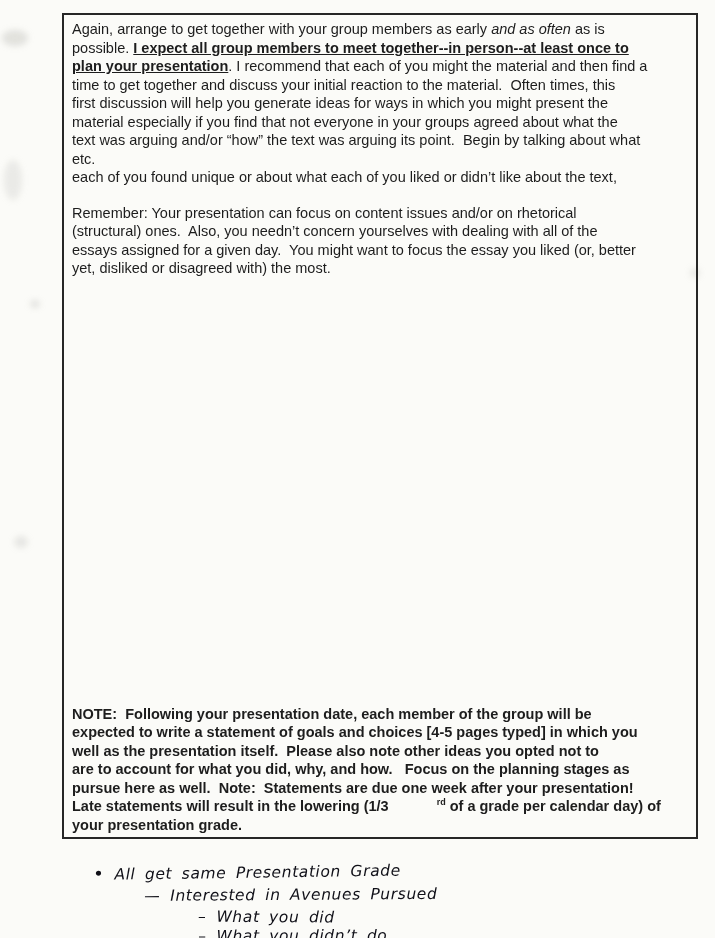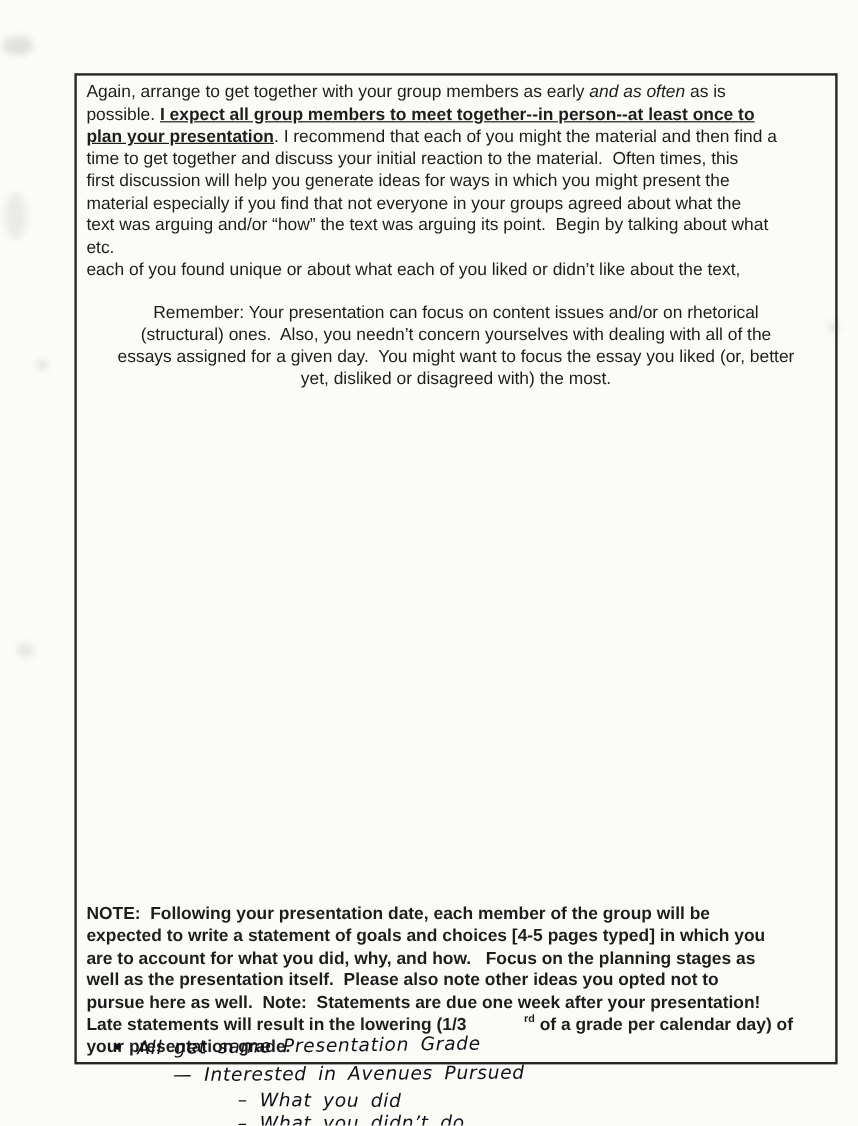--- a/index.html
+++ b/index.html
@@ -21,25 +21,24 @@
 
   .doc-box{
     position:absolute;
     left:62px;top:13px;
     width:636px;height:826px;
     border:2px solid #262626;
     box-sizing:border-box;
     background:transparent;
     padding:5px 8px 0 8px;
     overflow:hidden;
-    margin-top:48px;
   }
   .para{font-size:14.5px;line-height:18.5px;}
   .para-intro{margin-top:0;}
-  .para-remember{margin-top:17px;text-align:center;}
+  .para-remember{margin-top:17px;}
   .para-note{
     position:absolute;
     left:8px;right:6px;bottom:3px;
     font-weight:bold;
   }
   .tline{white-space:pre;}
   .b{font-weight:bold;text-decoration:underline;}
   .i{font-style:italic;}
   .sup{vertical-align:super;font-size:9px;line-height:0;padding-left:48px;}
   .bold{font-weight:bold;}
@@ -83,22 +82,22 @@
     </div>
   <div class="para para-remember">
       <div class="tline"><span>Remember: Your presentation can focus on content issues and/or on rhetorical</span></div>
       <div class="tline"><span>(structural) ones.  Also, you needn’t concern yourselves with dealing with all of the</span></div>
       <div class="tline"><span>essays assigned for a given day.  You might want to focus the essay you liked (or, better</span></div>
       <div class="tline"><span>yet, disliked or disagreed with) the most.</span></div>
     </div>
   <div class="para para-note bold">
       <div class="tline"><span>NOTE:  Following your presentation date, each member of the group will be</span></div>
       <div class="tline"><span>expected to write a statement of goals and choices [4-5 pages typed] in which you</span></div>
+      <div class="tline"><span>well as the presentation itself.  Please also note other ideas you opted not to</span></div>
       <div class="tline"><span>are to account for what you did, why, and how.   Focus on the planning stages as</span></div>
-      <div class="tline"><span>well as the presentation itself.  Please also note other ideas you opted not to</span></div>
       <div class="tline"><span>pursue here as well.  Note:  Statements are due one week after your presentation!</span></div>
       <div class="tline"><span>Late statements will result in the lowering (1/3</span><span class="sup">rd</span><span> of a grade per calendar day) of</span></div>
       <div class="tline"><span>your presentation grade.</span></div>
     </div>
 </div>
 
 <div class="handwriting">
   <div class="hw hw1">
     <span class="hw-bullet">•</span><span>All get same Presentation Grade</span>
   </div>

